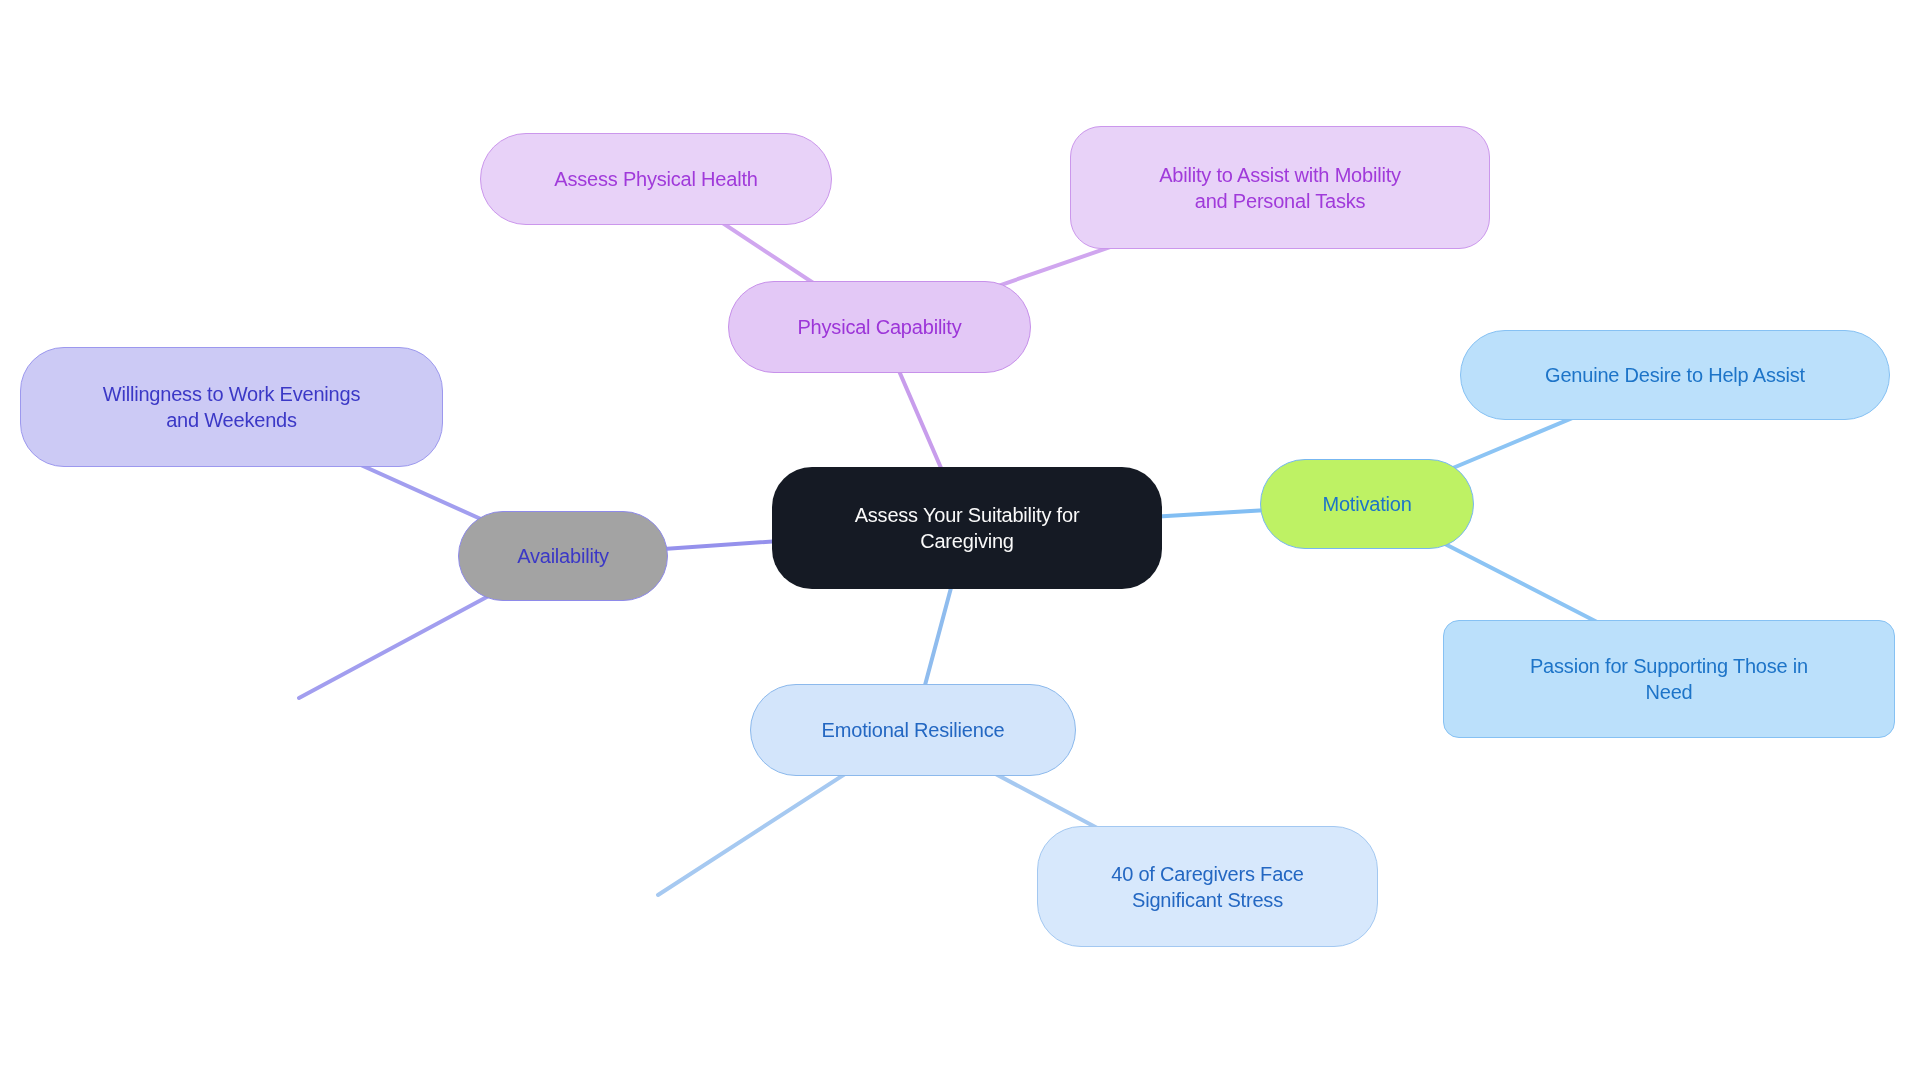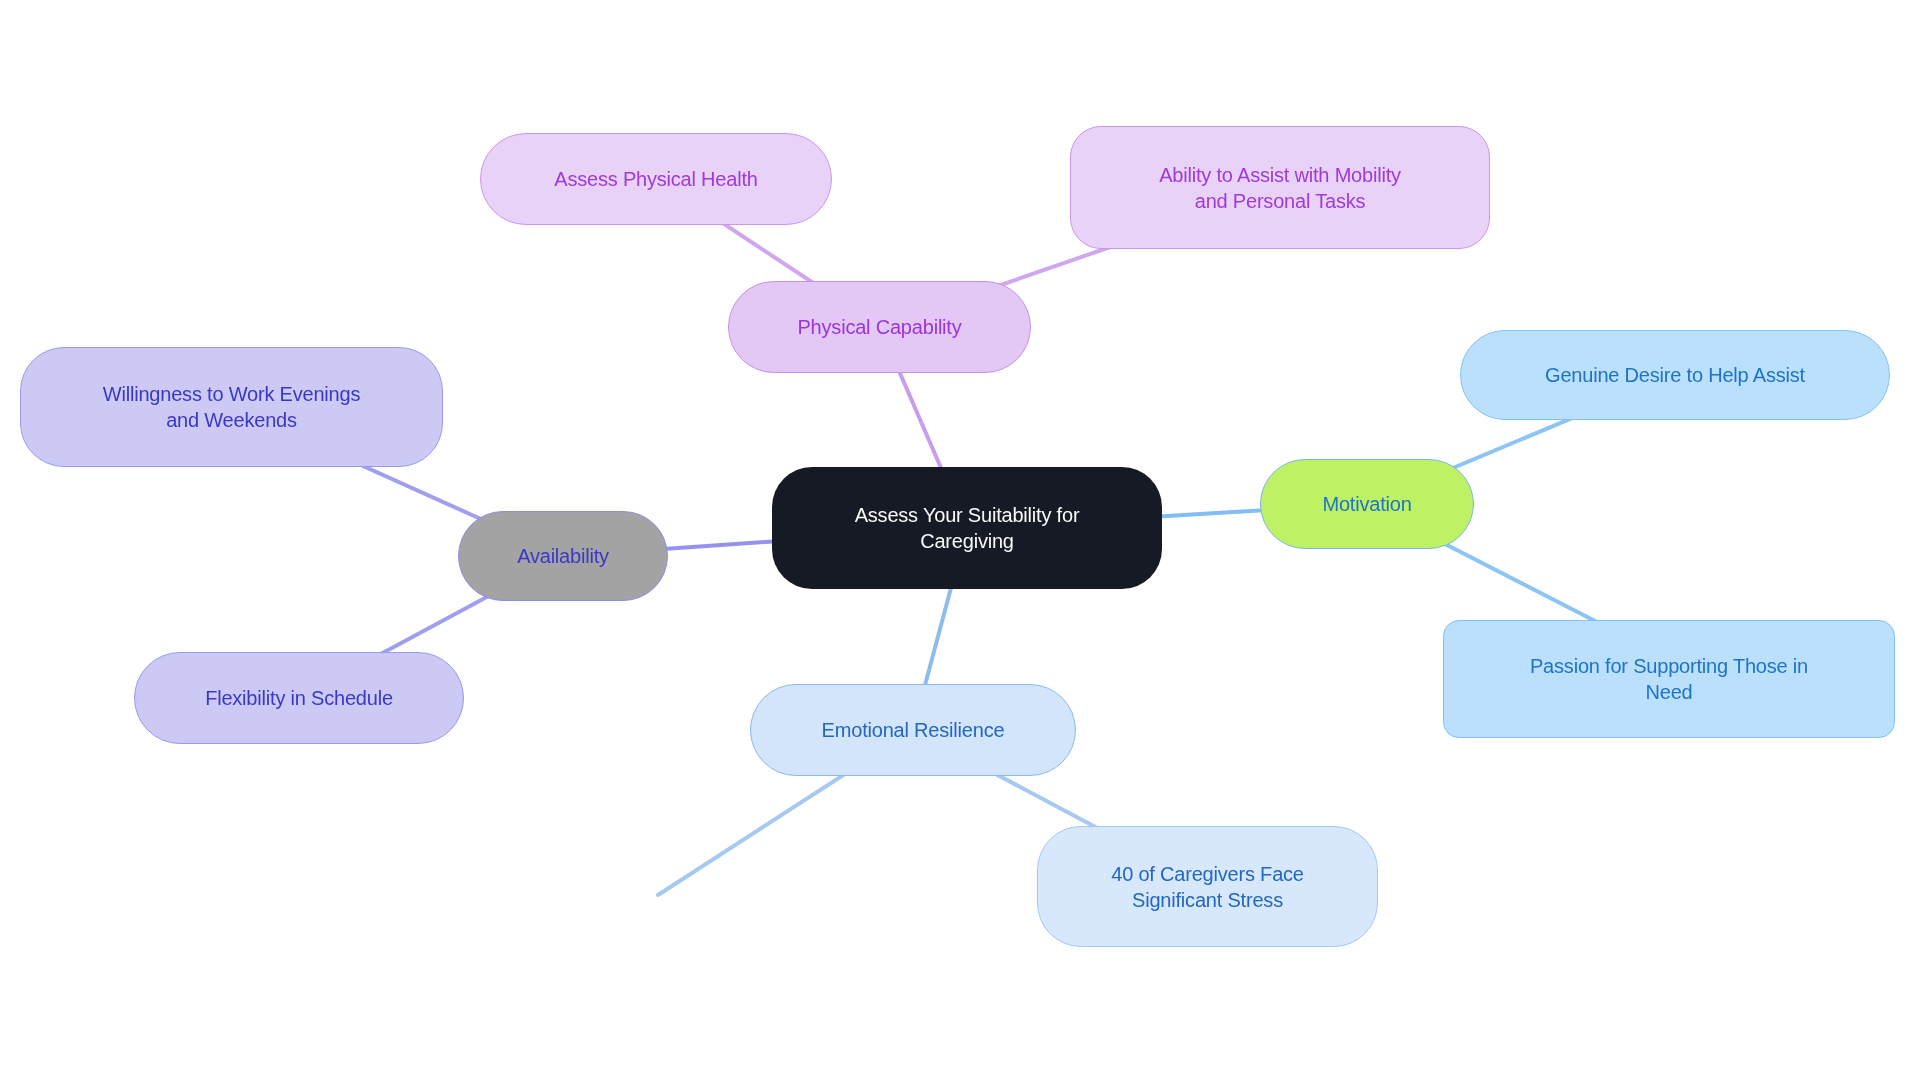--- a/index.html
+++ b/index.html
@@ -105,19 +105,18 @@
 and Personal Tasks</div>
 
   <div class="node m-branch">Motivation</div>
   <div class="node m-child gd">Genuine Desire to Help Assist</div>
   <div class="node m-child pn">Passion for Supporting Those in
 Need</div>
 
   <div class="node a-branch">Availability</div>
   <div class="node a-child ww">Willingness to Work Evenings
 and Weekends</div>
-  <div class="node a-child fs">Flexibility in Schedule</div>
 
   <div class="node er-branch">Emotional Resilience</div>
   <div class="node er-child cs">40 of Caregivers Face
 Significant Stress</div>
 
 </div>
 
 </body></html>

